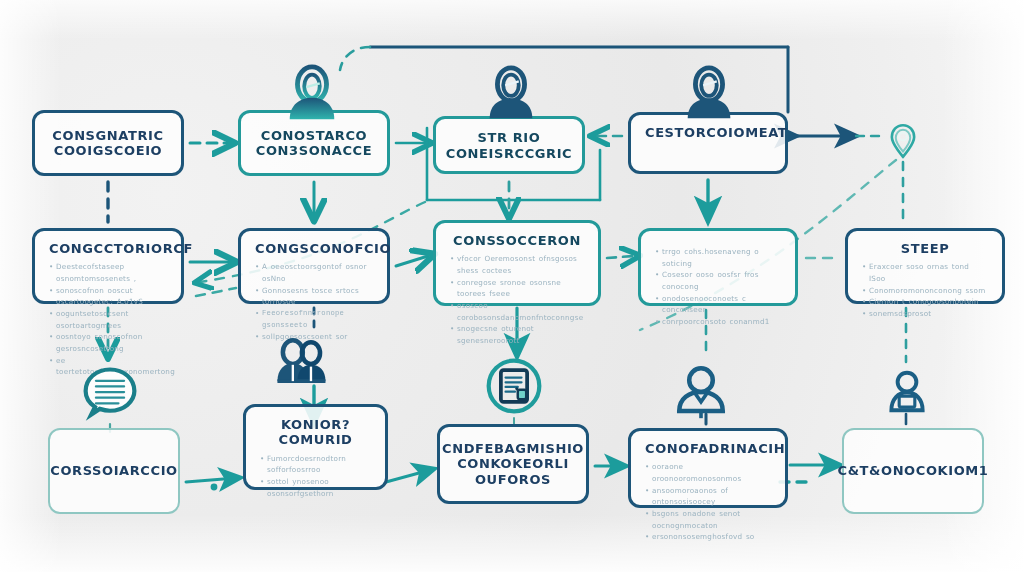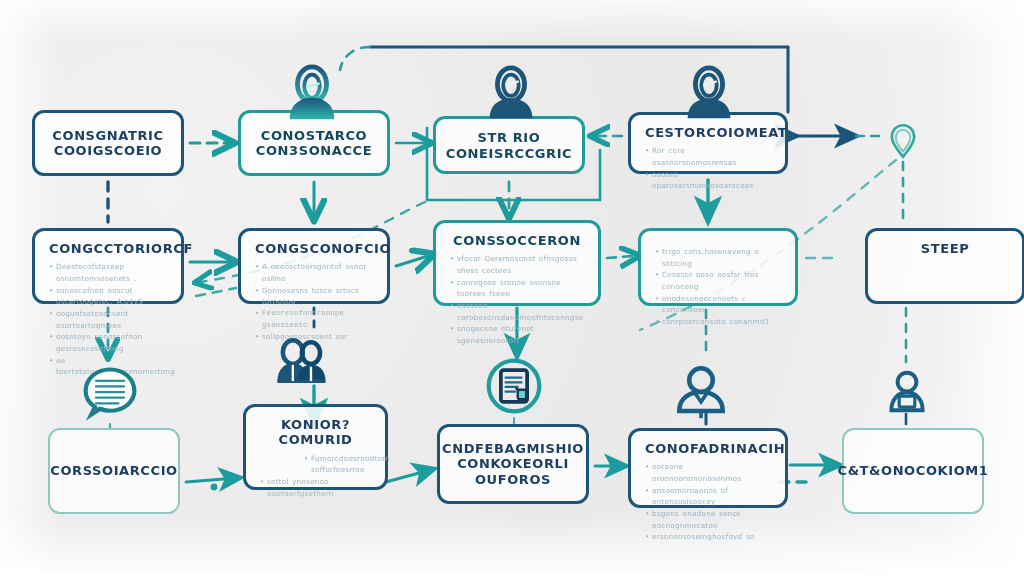--- a/index.html
+++ b/index.html
@@ -156,26 +156,20 @@
         <div class="n-title">CONSGNATRIC<br>COOIGSCOEIO</div>
       </div>
       <div class="node teal center" style="left: 238px; top: 110px; width: 152px; height: 66px;">
         <div class="n-title teal-t">CONOSTARCO<br>CON3SONACCE</div>
       </div>
       <div class="node teal center" style="left: 433px; top: 116px; width: 152px; height: 58px; justify-content: flex-end;">
         <div class="n-title teal-t">STR  RIO<br>CONEISRCCGRIC</div>
       </div>
       <div class="node navy" style="left: 628px; top: 112px; width: 160px; height: 62px;">
         <div class="n-title">CESTORCOIOMEAT</div>
-        <div class="n-body">
-          <ul>
-            <li style="list-style: none;">Ror core osasnorsnomosrensas</li>
-            <li style="list-style: none;">ososes oparosarsmonsosoaroceas</li>
-          </ul>
-        </div>
       </div>
       <div class="node navy" style="left: 32px; top: 228px; width: 152px; height: 76px;">
         <div class="n-title">CONGCCTORIORCF</div>
         <div class="n-body">
           <ul>
             <li style="list-style: none;">Deestecofstaseep osnomtomsosenets ,</li>
             <li style="list-style: none;">sonoscofnon ooscut oscartoogetec: A.o1vS</li>
             <li style="list-style: none;">ooguntsetosocsent osortoartogmees</li>
             <li>oosntoyo sonoscofnon gesrosncosettong</li>
             <li style="list-style: none;">ee toertetotoefsesnoxonomertong</li>
@@ -207,31 +201,39 @@
       <div class="node teal" style="left: 638px; top: 228px; width: 160px; height: 78px;">
         <div class="n-body">
           <ul>
             <li>trrgo cohs.hosenaveng o soticing</li>
             <li style="list-style: none;">Cosesor ooso oosfsr fros conocong</li>
             <li style="list-style: none;">onodosenooconoets c conconseer</li>
             <li style="list-style: none;">conrpoorconsoto conanmd1</li>
           </ul>
         </div>
       </div>
-      <div class="node navy" style="left: 865px; top: 228px; width: 160px; height: 76px;">
+      <div class="node navy" style="left: 845px; top: 228px; width: 160px; height: 76px;">
         <div class="n-title">STEEP</div>
+        <div class="n-body">
+          <ul>
+            <li>Eraxcoer soso ornas tond ISoo</li>
+            <li>Conomoromononconong ssom</li>
+            <li>Ciernon t conogoosonbotein</li>
+            <li style="list-style: none;">  sonemsdsprosot</li>
+          </ul>
+        </div>
       </div>
       <div class="node mint center" style="left: 48px; top: 428px; width: 132px; height: 86px;">
         <div class="n-title">COrSSOIARCCIO</div>
       </div>
       <div class="node navy" style="left: 243px; top: 404px; width: 145px; height: 86px;">
         <div class="n-title">KONIOR?COMURID</div>
         <div class="n-body">
           <ul>
-            <li style="list-style: none; margin-left: 44px;">Fumorcdoesrnodtorn sofforfoosrroo</li>
+            <li style="list-style: none;">Fumorcdoesrnodtorn sofforfoosrroo</li>
             <li style="list-style: none;">sottol ynosenoo osonsorfgsethorn</li>
           </ul>
         </div>
       </div>
       <div class="node navy center" style="left: 437px; top: 424px; width: 152px; height: 80px;">
         <div class="n-title">CNDFEBAGMISHIO<br>CONKOKEORLI  ouforos</div>
       </div>
       <div class="node navy" style="left: 628px; top: 428px; width: 160px; height: 80px;">
         <div class="n-title">CONOFADRINACIH</div>
         <div class="n-body">

